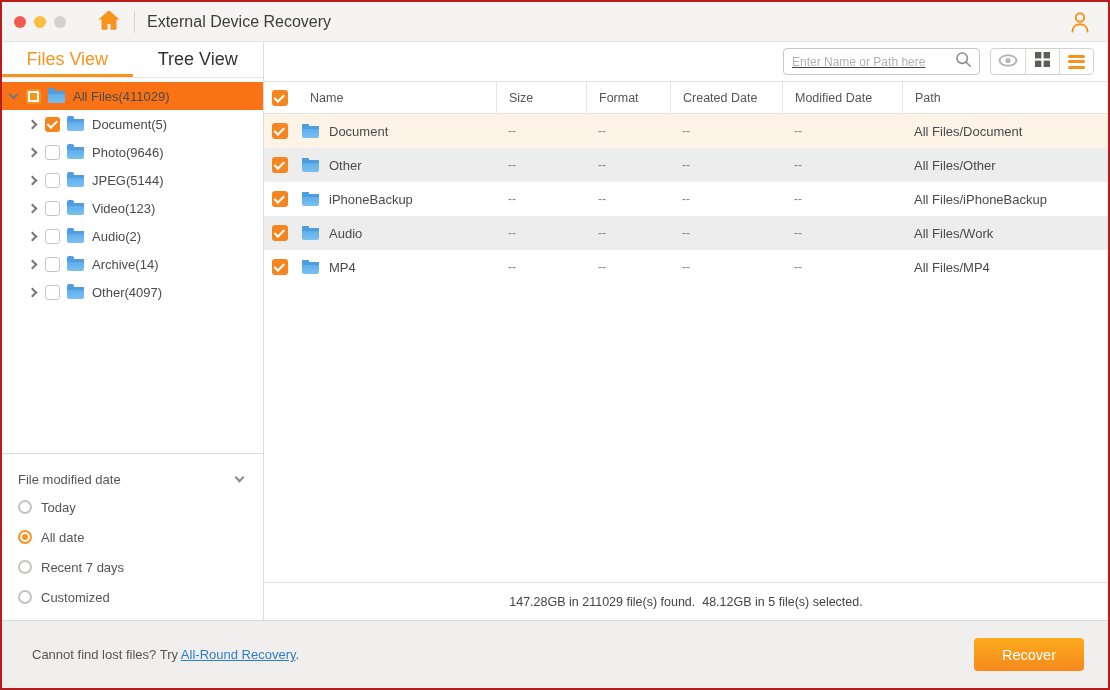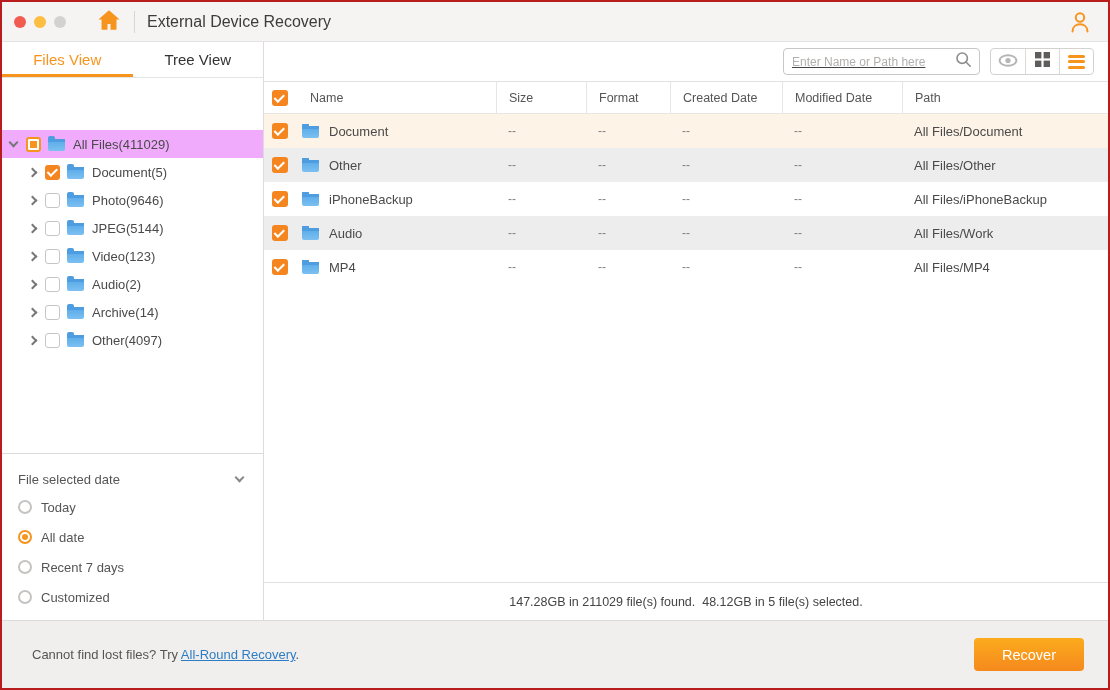--- a/index.html
+++ b/index.html
@@ -35,28 +35,28 @@
   .notice-text { font-size:13.5px; color:#444; }
 
   
   .content { flex:1; display:flex; min-height:0; }
 
   
   .sidebar { width:262px; flex:none; border-right:1px solid #dedcda;
     display:flex; flex-direction:column; background:#fff; }
   .tabs { height:36px; display:flex; border-bottom:1px solid #e6e4e2; flex:none; }
   .tab { flex:1; display:flex; align-items:center; justify-content:center;
-    font-size:15px; color:#333; cursor:pointer; }
+    font-size:18px; color:#333; cursor:pointer; }
   .tab.active { color:#f7941d; box-shadow:inset 0 -3px 0 #f7941d; }
 
   .tree { padding-top:4px; flex:none; }
   .tree-row { height:28px; display:flex; align-items:center; cursor:pointer; }
   .tree-row.root { padding-left:8px; }
   .tree-row.child { padding-left:27px; }
-  .tree-row.hl { background:#f0abfc;margin-top:48px; }
+  .tree-row.hl { background:#f97316; }
   .chev { width:7px; height:7px; border-right:2px solid #777; border-bottom:2px solid #777;
     flex:none; margin-right:9px; }
   .chev.right { transform:rotate(-45deg); }
   .chev.down { transform:rotate(45deg); margin-top:-3px; }
   .cb { width:15px; height:15px; border-radius:3px; flex:none;
     display:flex; align-items:center; justify-content:center; margin-right:7px; }
   .cb.checked { background:#f5861f; }
   .cb.checked::after { content:''; width:8px; height:4px;
     border-left:2px solid #fff; border-bottom:2px solid #fff;
     transform:rotate(-45deg) translate(0,-1px); }
@@ -223,21 +223,21 @@
           <div class="tree-row child">
     <span class="chev right"></span>
     <span class="cb unchecked"></span>
     <span class="folder"></span>
     <span class="tree-label">Other(4097)</span>
   </div>
         </div>
       <div class="side-spacer"></div>
       <div class="filter">
         <div class="filter-header">
-          <span>File selected date</span>
+          <span>File modified date</span>
           <span class="chev down"></span>
         </div>
         <div id="filter-options">
             <div class="radio-row">
     <span class="radio"></span>
     <span class="radio-label">Today</span>
   </div>
             <div class="radio-row">
     <span class="radio sel"></span>
     <span class="radio-label">All date</span>

